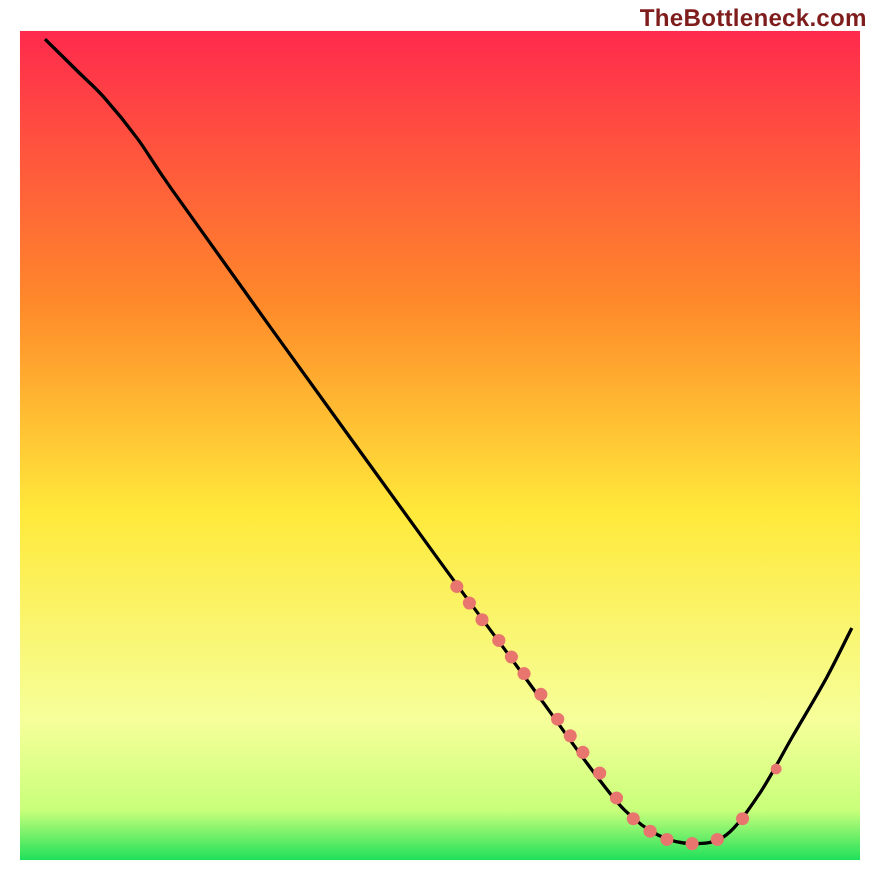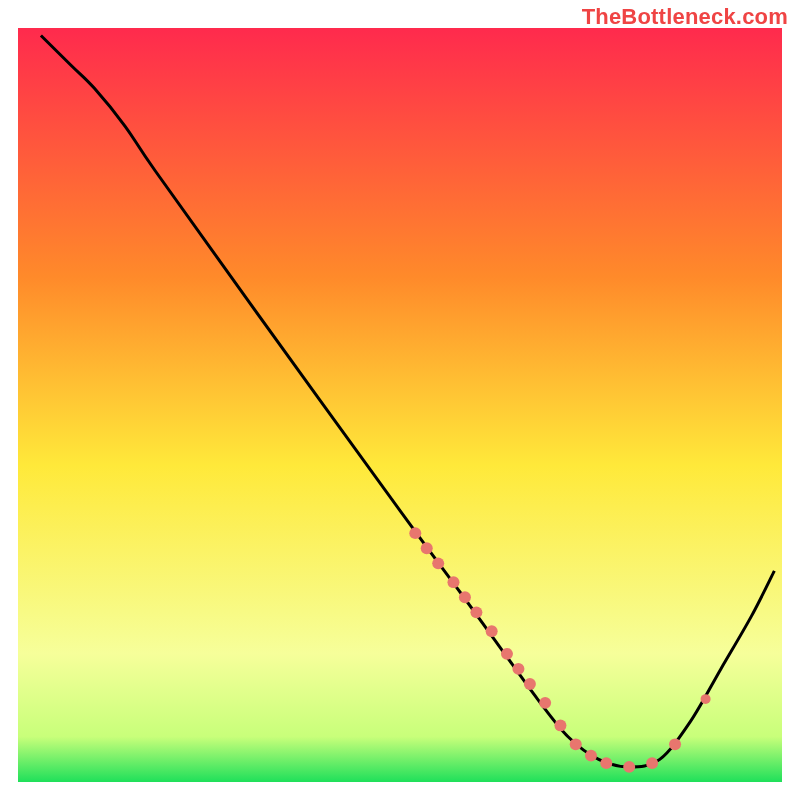--- a/index.html
+++ b/index.html
@@ -15,21 +15,21 @@
     position: relative;
     width: 800px;
     height: 800px;
   }
   .watermark {
     position: absolute;
     top: 4px;
     right: 12px;
     font-size: 22px;
     font-weight: 600;
-    color: #ef4444;
+    color: #7f1d1d;
     letter-spacing: 0.2px;
   }
   .plot {
     position: absolute;
     left: 18px;
     top: 28px;
     width: 764px;
     height: 754px;
   }
   svg { display: block; }

